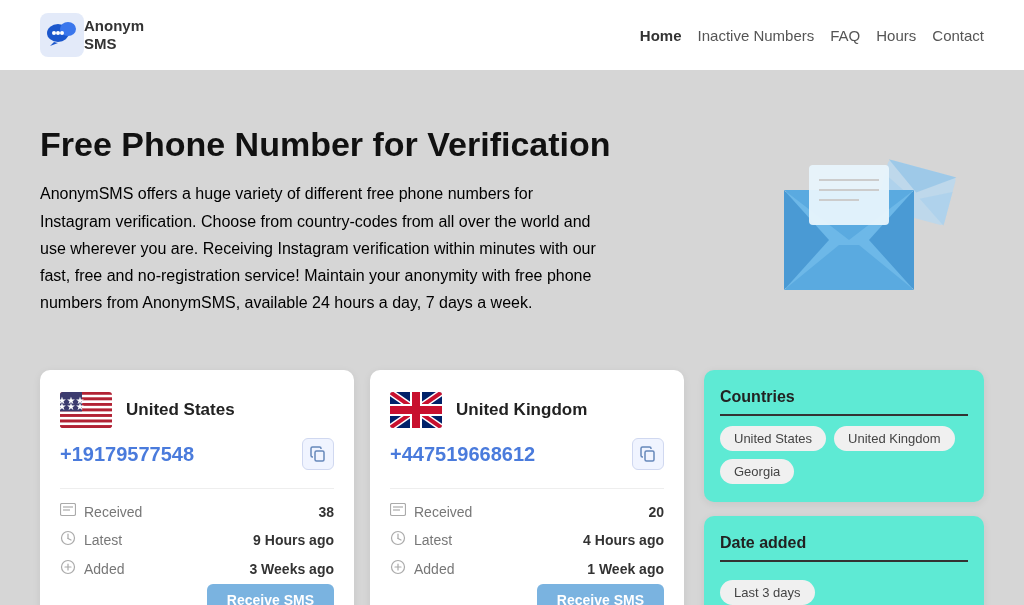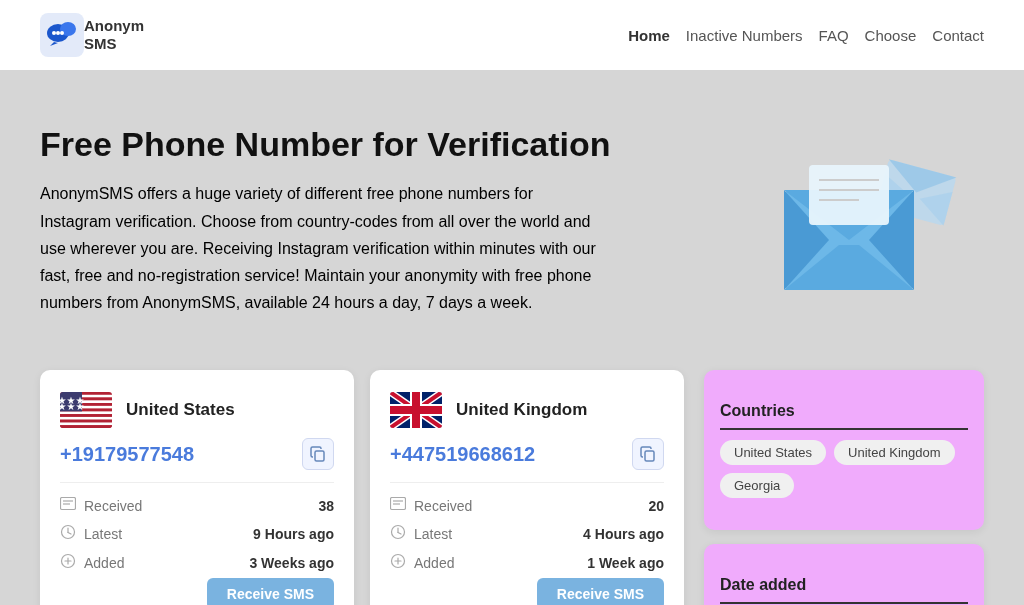--- a/index.html
+++ b/index.html
@@ -83,21 +83,21 @@
       align-items: center;
       gap: 14px;
       margin-bottom: 10px;
     }
     .flag { width: 52px; height: 36px; border-radius: 3px; overflow: hidden; flex-shrink: 0; }
     .country-name { font-size: 17px; font-weight: 600; color: #222; }
     .phone-number-row {
       display: flex;
       align-items: center;
       justify-content: space-between;
-      margin-bottom: 12px;
+      margin-bottom: 18px;
     }
     .phone-number { color: #4a7bdc; font-size: 20px; font-weight: 700; }
     .copy-btn {
       width: 32px; height: 32px;
       background: #f0f4ff;
       border: 1px solid #d0d8f0;
       border-radius: 6px;
       display: flex; align-items: center; justify-content: center;
       cursor: pointer;
       color: #6688bb;
@@ -122,23 +122,23 @@
       cursor: pointer;
       transition: background 0.2s;
     }
 
     
     .sidebar {
       width: 280px;
       flex-shrink: 0;
     }
     .sidebar-section {
-      background: #f0abfc;
+      background: #5eead4;
       border-radius: 10px;
-      padding: 32px 16px;
+      padding: 18px 16px;
       margin-bottom: 14px;
       box-shadow: 0 2px 8px rgba(0,0,0,0.07);
     }
     .sidebar-title {
       font-size: 16px;
       font-weight: 700;
       color: #222;
       margin-bottom: 10px;
       padding-bottom: 8px;
       border-bottom: 2px solid #333;
@@ -179,21 +179,21 @@
     </svg>
     <div class="logo-text">
       <span class="anonym">Anonym</span>
       <span class="sms">SMS</span>
     </div>
   </div>
   <nav>
     <a href="#" class="active">Home</a>
     <a href="#">Inactive Numbers</a>
     <a href="#">FAQ</a>
-    <a href="#">Choose</a>
+    <a href="#">Hours</a>
     <a href="#">Contact</a>
   </nav>
 </header>
 
 <section class="hero">
   <div class="hero-text">
     <h1 class="hero-title">Free Phone Number for Verification</h1>
     <p class="hero-desc">AnonymSMS offers a huge variety of different free phone numbers for Instagram verification. Choose from country-codes from all over the world and use wherever you are. Receiving Instagram verification within minutes with our fast, free and no-registration service! Maintain your anonymity with free phone numbers from AnonymSMS, available 24 hours a day, 7 days a week.</p>
   </div>
   <div class="envelope-container">

